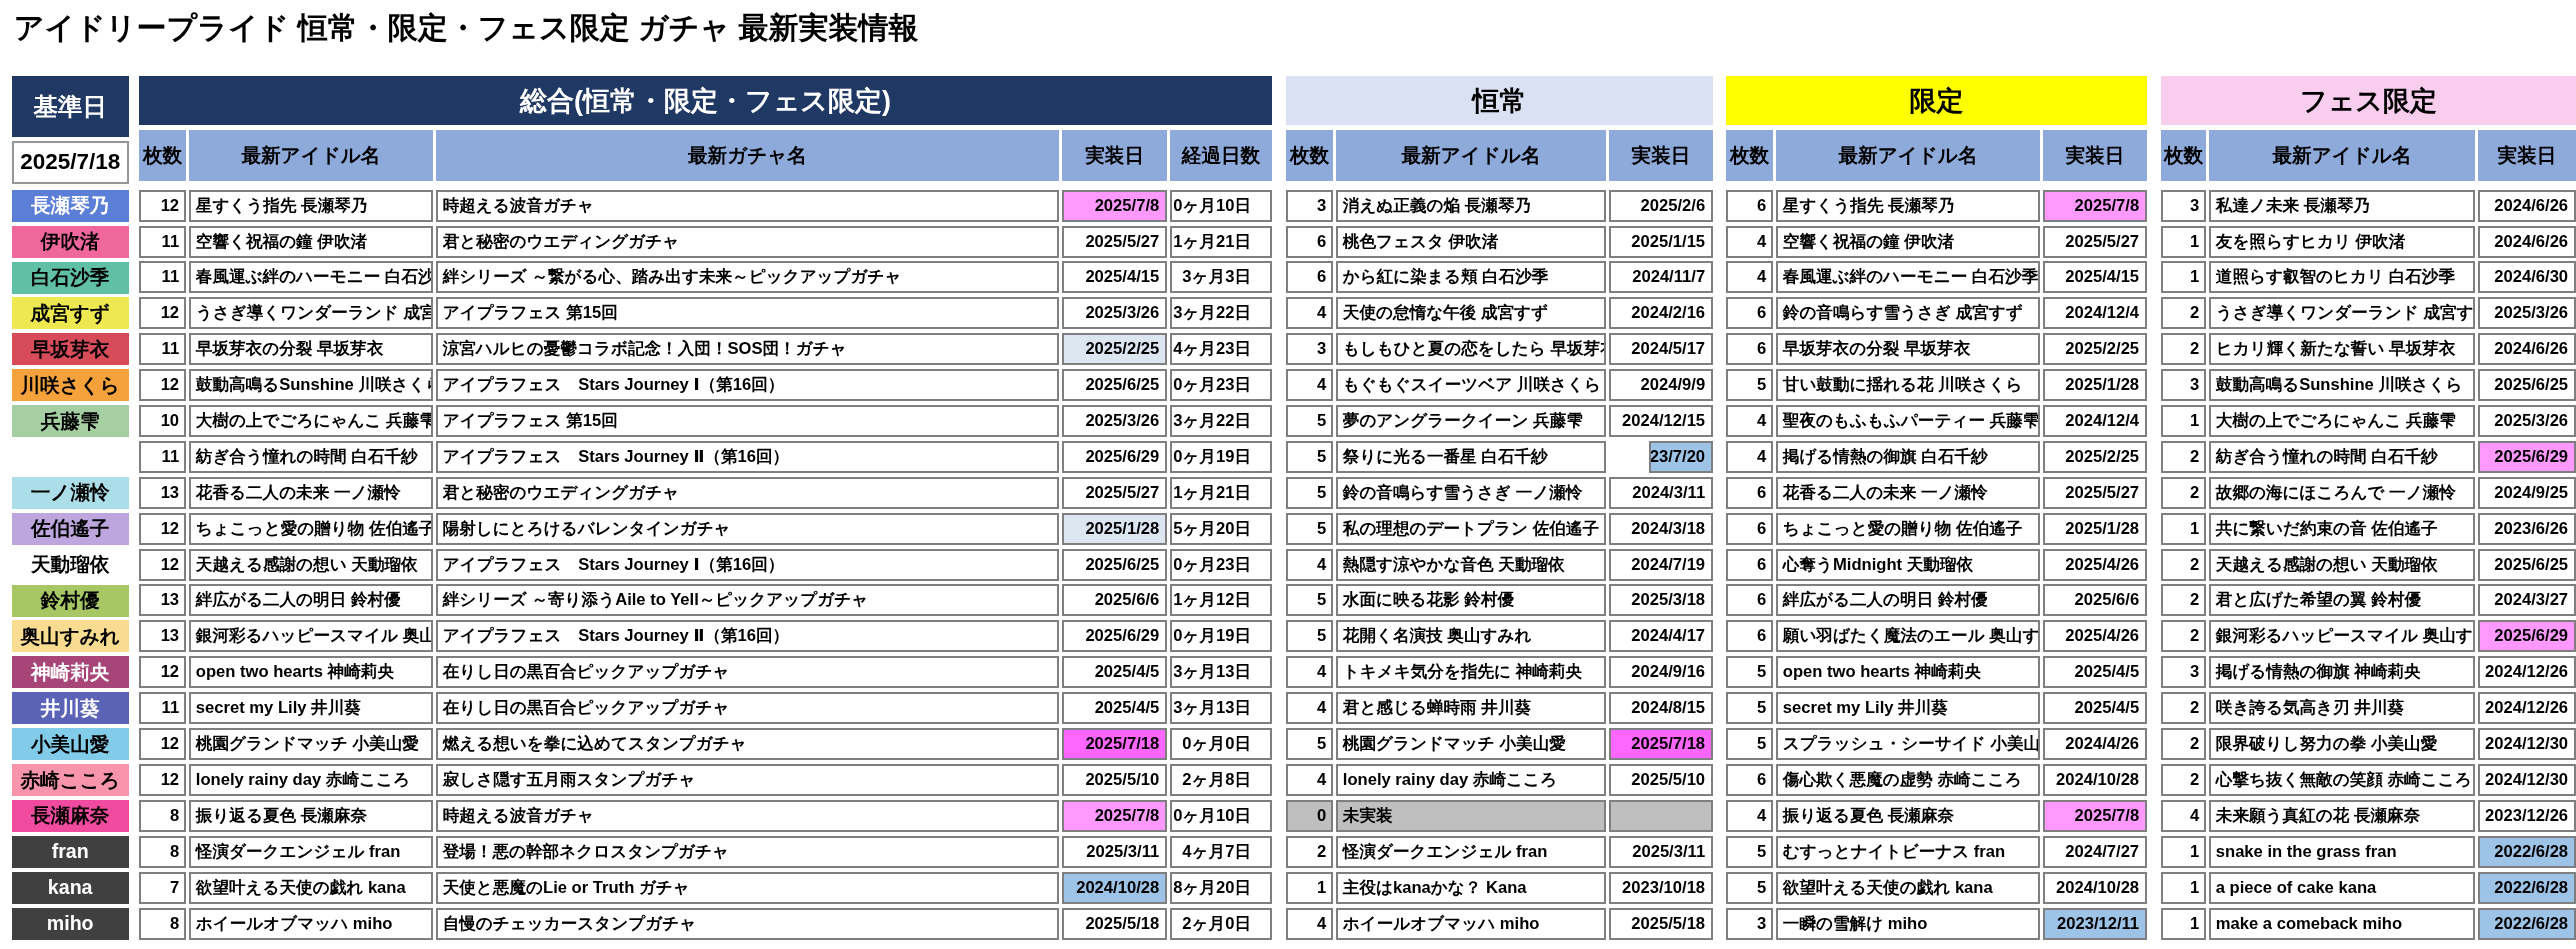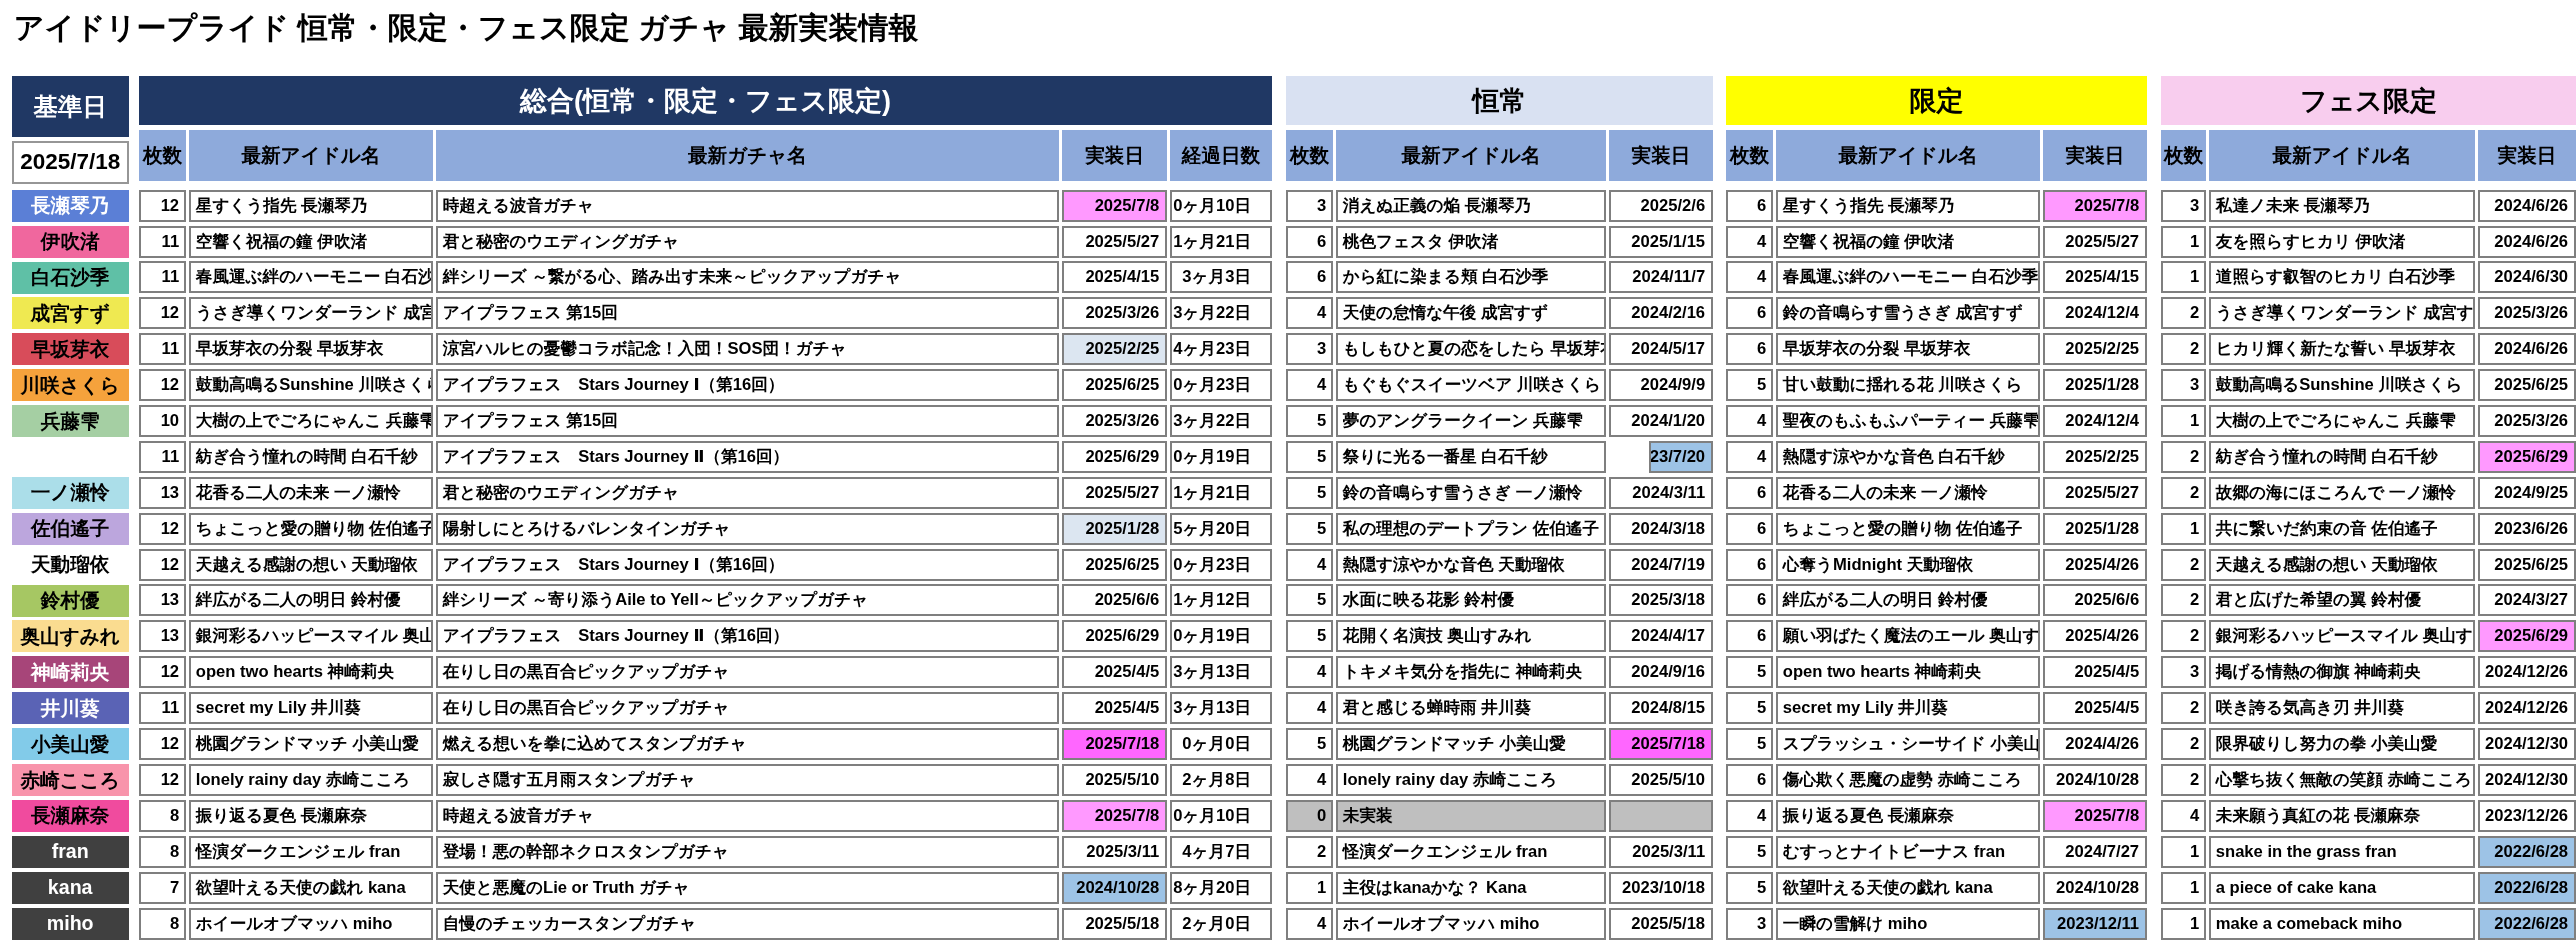--- a/index.html
+++ b/index.html
@@ -211,21 +211,21 @@
       <div class="cell col-idol">天使の怠惰な午後 成宮すず</div>
       <div class="cell col-date">2024/2/16</div>
       <div class="cell col-count">3</div>
       <div class="cell col-idol">もしもひと夏の恋をしたら 早坂芽衣</div>
       <div class="cell col-date">2024/5/17</div>
       <div class="cell col-count">4</div>
       <div class="cell col-idol">もぐもぐスイーツベア 川咲さくら</div>
       <div class="cell col-date">2024/9/9</div>
       <div class="cell col-count">5</div>
       <div class="cell col-idol">夢のアングラークイーン 兵藤雫</div>
-      <div class="cell col-date">2024/1/20</div>
+      <div class="cell col-date">2024/12/15</div>
       <div class="cell col-count">5</div>
       <div class="cell col-idol">祭りに光る一番星 白石千紗</div>
       <div class="cell col-date" style="background: rgb(157, 195, 230); margin-left: 40px;">2023/7/20</div>
       <div class="cell col-count">5</div>
       <div class="cell col-idol">鈴の音鳴らす雪うさぎ 一ノ瀬怜</div>
       <div class="cell col-date">2024/3/11</div>
       <div class="cell col-count">5</div>
       <div class="cell col-idol">私の理想のデートプラン 佐伯遙子</div>
       <div class="cell col-date">2024/3/18</div>
       <div class="cell col-count">4</div>
@@ -287,21 +287,21 @@
       <div class="cell col-count">6</div>
       <div class="cell col-idol">早坂芽衣の分裂 早坂芽衣</div>
       <div class="cell col-date">2025/2/25</div>
       <div class="cell col-count">5</div>
       <div class="cell col-idol">甘い鼓動に揺れる花 川咲さくら</div>
       <div class="cell col-date">2025/1/28</div>
       <div class="cell col-count">4</div>
       <div class="cell col-idol">聖夜のもふもふパーティー 兵藤雫</div>
       <div class="cell col-date">2024/12/4</div>
       <div class="cell col-count">4</div>
-      <div class="cell col-idol">熱隠す涼やかな音色 白石千紗</div>
+      <div class="cell col-idol">掲げる情熱の御旗 白石千紗</div>
       <div class="cell col-date">2025/2/25</div>
       <div class="cell col-count">6</div>
       <div class="cell col-idol">花香る二人の未来 一ノ瀬怜</div>
       <div class="cell col-date">2025/5/27</div>
       <div class="cell col-count">6</div>
       <div class="cell col-idol">ちょこっと愛の贈り物 佐伯遙子</div>
       <div class="cell col-date">2025/1/28</div>
       <div class="cell col-count">6</div>
       <div class="cell col-idol">心奪うMidnight 天動瑠依</div>
       <div class="cell col-date">2025/4/26</div>

